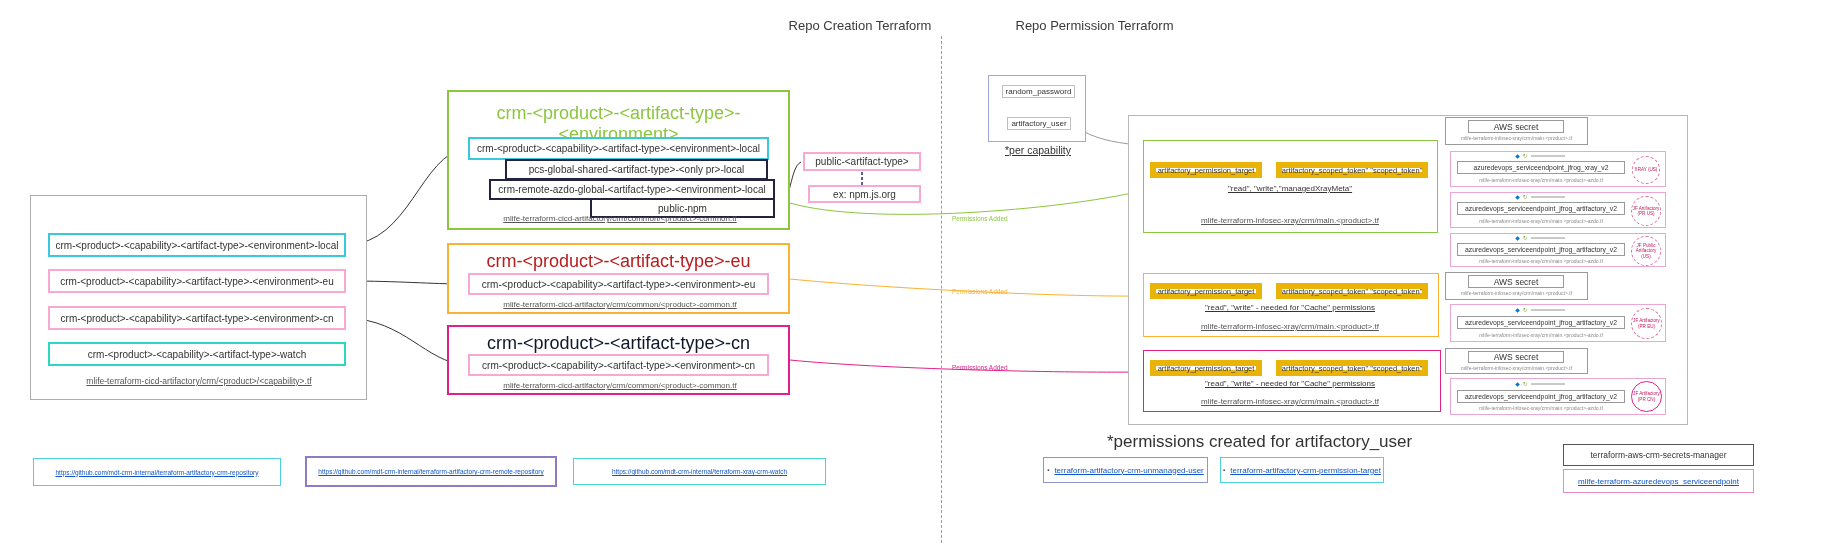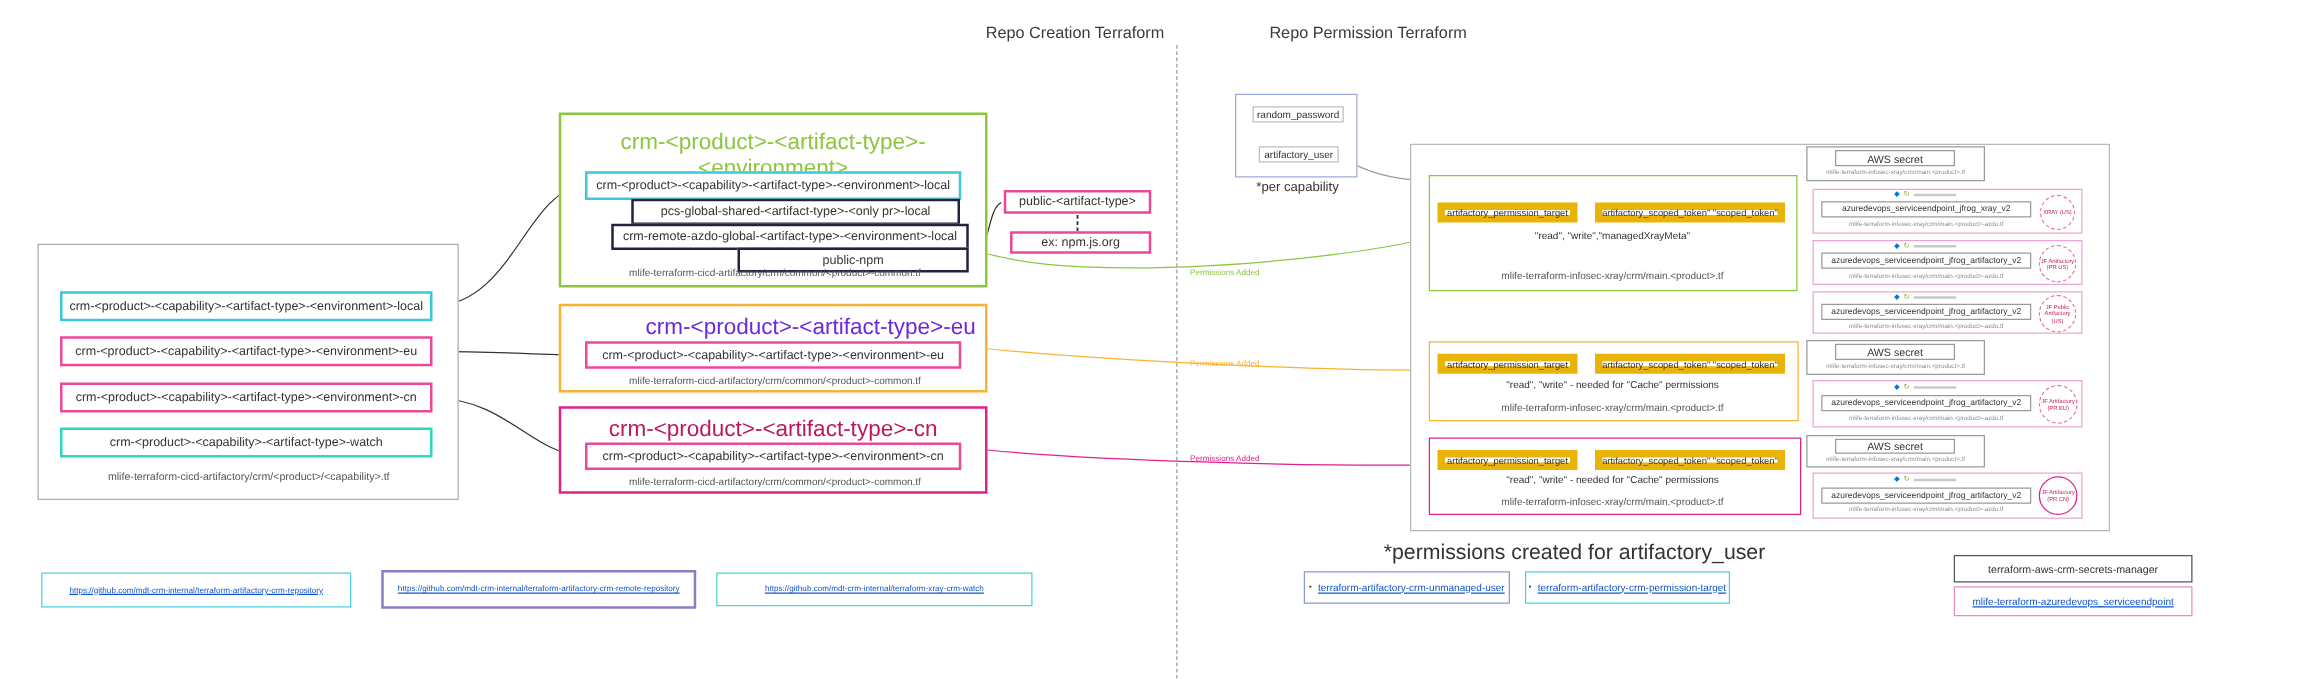--- a/index.html
+++ b/index.html
@@ -4,29 +4,29 @@
 <style>
   html,body{margin:0;padding:0;background:#fff;}
   #canvas{position:relative;width:1840px;height:543px;background:#ffffff;overflow:hidden;
           font-family:"Liberation Sans","DejaVu Sans",sans-serif;color:#333;}
   svg.wires{position:absolute;left:0;top:0;width:1840px;height:543px;z-index:0;}
   .abs{position:absolute;box-sizing:border-box;}
   .box{position:absolute;box-sizing:border-box;background:#fff;display:flex;align-items:center;justify-content:center;
        text-align:center;white-space:nowrap;z-index:2;}
   .frame{position:absolute;box-sizing:border-box;background:#fff;z-index:1;}
   .cyan{border:2px solid #38c9dc;}
-  .navy{border:2px solid #ec4899;}
+  .navy{border:2px solid #f9a8d4;}
   .teal{border:2px solid #2bd9c2;}
   .dark{border:2px solid #23233f;}
   .lite{border:1px solid #bfbfbf;}
   .blueedge{border:6px solid #eab308;}
   .graybox{border:1px solid #9a9a9a;}
   .pinkedge{border:1.5px solid #eba6d3;}
   .grp-title{position:absolute;text-align:center;z-index:2;font-size:18px;}
-  .cap{position:absolute;text-align:center;color:#555;z-index:2;}
+  .cap{position:absolute;text-align:center;color:#555;z-index:2;text-decoration:underline;}
   .tinycap{position:absolute;text-align:center;color:#8a8a8a;font-size:5px;z-index:3;white-space:nowrap;}
   .hdr{position:absolute;font-size:13px;color:#3a3a3a;text-align:center;z-index:2;}
   .sep{position:absolute;border-left:1px dashed #9a9a9a;width:0;z-index:1;}
   .edge-label{position:absolute;font-size:6.5px;z-index:2;white-space:nowrap;}
   .badge{position:absolute;border-radius:50%;display:flex;align-items:center;justify-content:center;
          text-align:center;color:#c2185b;font-size:4.6px;line-height:1.15;z-index:3;background:#fff;}
   .badge.dashed{border:1px dashed #e57399;}
   .badge.solid{border:1px solid #e0218a;}
   .linktext{color:#1155cc;text-decoration:underline;}
   .iconrow{position:absolute;z-index:3;display:flex;align-items:center;gap:3px;justify-content:center;}
@@ -78,26 +78,26 @@
   <div class="box cyan" style="left:468px;top:137px;width:301px;height:23px;font-size:10px;">crm-&lt;product&gt;-&lt;capability&gt;-&lt;artifact-type&gt;-&lt;environment&gt;-local</div>
   <div class="box dark" style="left:505px;top:159px;width:263px;height:21px;font-size:10px;">pcs-global-shared-&lt;artifact-type&gt;-&lt;only pr&gt;-local</div>
   <div class="box dark" style="left:489px;top:179px;width:286px;height:21px;font-size:10px;">crm-remote-azdo-global-&lt;artifact-type&gt;-&lt;environment&gt;-local</div>
   <div class="box dark" style="left:590px;top:198px;width:185px;height:20px;font-size:10px;">public-npm</div>
   <div class="cap" style="left:460px;top:214px;width:320px;font-size:8px;">mlife-terraform-cicd-artifactory/crm/common/&lt;product&gt;-common.tf</div>
 
   <div class="box navy" style="left:803px;top:152px;width:118px;height:19px;font-size:10px;">public-&lt;artifact-type&gt;</div>
   <div class="box navy" style="left:808px;top:185px;width:113px;height:18px;font-size:10px;">ex: npm.js.org</div>
 
   <div class="frame" style="left:447px;top:243px;width:343px;height:71px;border:2px solid #f9b233;"></div>
-  <div class="grp-title" style="left:437px;top:251px;width:343px;color:#6d28d9;padding-left:40px;">crm-&lt;product&gt;-&lt;artifact-type&gt;-eu</div>
+  <div class="grp-title" style="left:447px;top:251px;width:343px;color:#b91c1c;">crm-&lt;product&gt;-&lt;artifact-type&gt;-eu</div>
   <div class="box navy" style="left:468px;top:273px;width:301px;height:22px;font-size:10px;">crm-&lt;product&gt;-&lt;capability&gt;-&lt;artifact-type&gt;-&lt;environment&gt;-eu</div>
   <div class="cap" style="left:460px;top:300px;width:320px;font-size:8px;">mlife-terraform-cicd-artifactory/crm/common/&lt;product&gt;-common.tf</div>
 
   <div class="frame" style="left:447px;top:325px;width:343px;height:70px;border:2px solid #e0218a;"></div>
-  <div class="grp-title" style="left:447px;top:333px;width:343px;color:#be185d;">crm-&lt;product&gt;-&lt;artifact-type&gt;-cn</div>
+  <div class="grp-title" style="left:447px;top:333px;width:343px;color:#0f172a;">crm-&lt;product&gt;-&lt;artifact-type&gt;-cn</div>
   <div class="box navy" style="left:468px;top:354px;width:301px;height:22px;font-size:10px;">crm-&lt;product&gt;-&lt;capability&gt;-&lt;artifact-type&gt;-&lt;environment&gt;-cn</div>
   <div class="cap" style="left:460px;top:381px;width:320px;font-size:8px;">mlife-terraform-cicd-artifactory/crm/common/&lt;product&gt;-common.tf</div>
 
   <div class="frame" style="left:988px;top:75px;width:98px;height:67px;border:1.5px solid #9fa8da;"></div>
   <div class="box lite" style="left:1002px;top:85px;width:73px;height:13px;font-size:8px;">random_password</div>
   <div class="box lite" style="left:1007px;top:117px;width:64px;height:13px;font-size:8px;">artifactory_user</div>
   <div class="cap" style="left:978px;top:144px;width:120px;font-size:10.5px;color:#333;">*per capability</div>
 
   <div class="edge-label" style="left:952px;top:215px;color:#8cc63e;">Permissions Added</div>
   <div class="edge-label" style="left:952px;top:288px;color:#f9b233;">Permissions Added</div>

